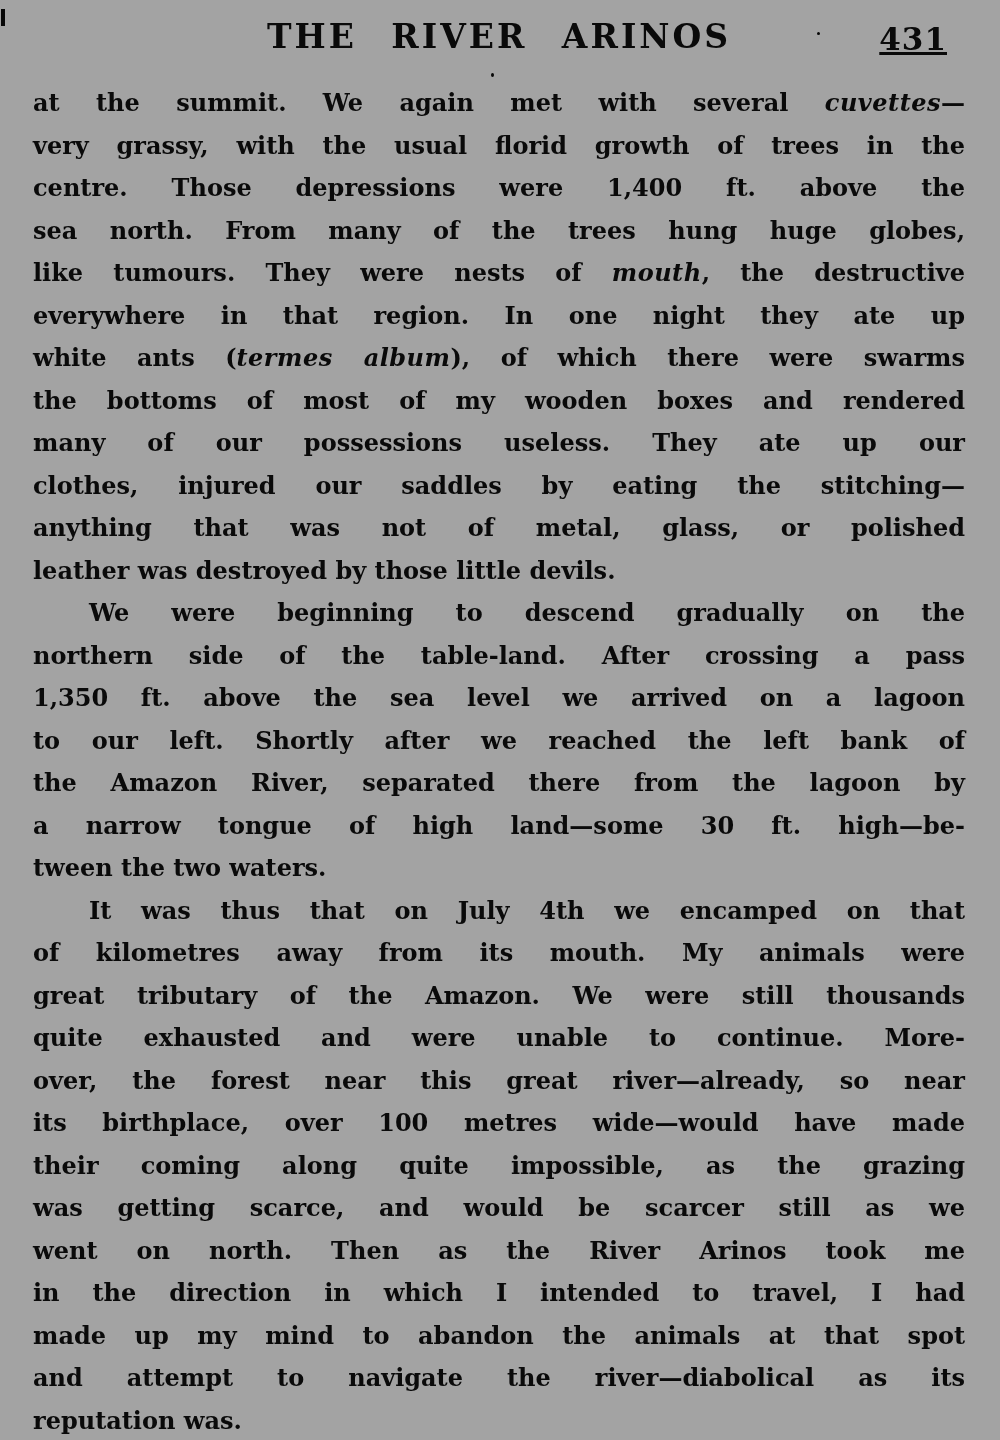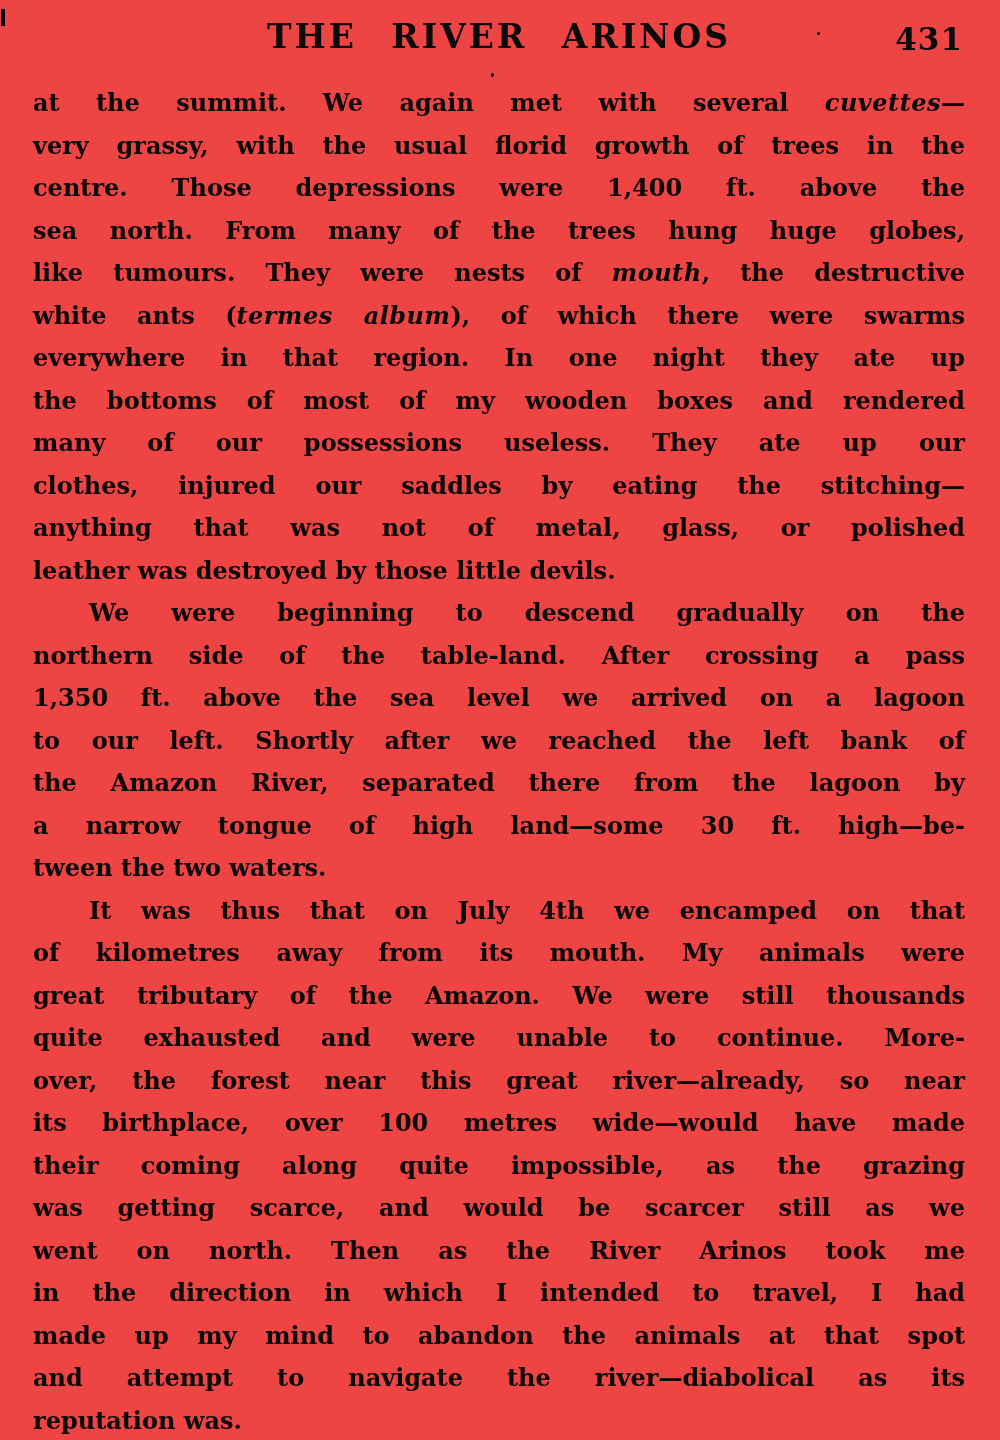--- a/index.html
+++ b/index.html
@@ -7,21 +7,21 @@
     padding: 0;
     background: #ffffff;
     width: 1000px;
     height: 1440px;
     overflow: hidden;
   }
   .page {
     position: relative;
     width: 1000px;
     height: 1440px;
-    background: #ef4444;
+    background: #a3a3a3;
     color: #0a0a0a;
     font-family: "DejaVu Serif", "Liberation Serif", serif;
     font-weight: bold;
   }
   
   .running-header {
     position: absolute;
     left: 33px;
     right: 35px;
     top: 18px;
@@ -29,25 +29,26 @@
   }
   .header-title {
     text-align: center;
     font-size: 33px;
     letter-spacing: 3px;
     word-spacing: 20px;
     line-height: 38px;
   }
   .page-number {
     position: absolute;
-    right: 2px;
+    right: 18px;
     top: 4px;
     font-size: 31px;
     letter-spacing: 1px;
     line-height: 34px;
+    text-decoration: underline;
   }
   
   .page-body {
     position: absolute;
     left: 33px;
     right: 35px;
     top: 82px;
   }
   .text-line {
     font-size: 24px;
@@ -87,22 +88,22 @@
     <div class="header-title">THE RIVER ARINOS</div>
     <div class="page-number">431</div>
   </div>
 
   <div class="page-body" id="page-body">
       <div class="text-line">at the summit. We again met with several <i>cuvettes</i>—</div>
       <div class="text-line">very grassy, with the usual florid growth of trees in the</div>
       <div class="text-line">centre. Those depressions were 1,400 ft. above the</div>
       <div class="text-line">sea north. From many of the trees hung huge globes,</div>
       <div class="text-line">like tumours. They were nests of <i>mouth</i>, the destructive</div>
+      <div class="text-line">everywhere in that region. In one night they ate up</div>
       <div class="text-line">white ants (<i>termes album</i>), of which there were swarms</div>
-      <div class="text-line">everywhere in that region. In one night they ate up</div>
       <div class="text-line">the bottoms of most of my wooden boxes and rendered</div>
       <div class="text-line">many of our possessions useless. They ate up our</div>
       <div class="text-line">clothes, injured our saddles by eating the stitching—</div>
       <div class="text-line">anything that was not of metal, glass, or polished</div>
       <div class="text-line last">leather was destroyed by those little devils.</div>
       <div class="text-line indent">We were beginning to descend gradually on the</div>
       <div class="text-line">northern side of the table-land. After crossing a pass</div>
       <div class="text-line">1,350 ft. above the sea level we arrived on a lagoon</div>
       <div class="text-line">to our left. Shortly after we reached the left bank of</div>
       <div class="text-line">the Amazon River, separated there from the lagoon by</div>

